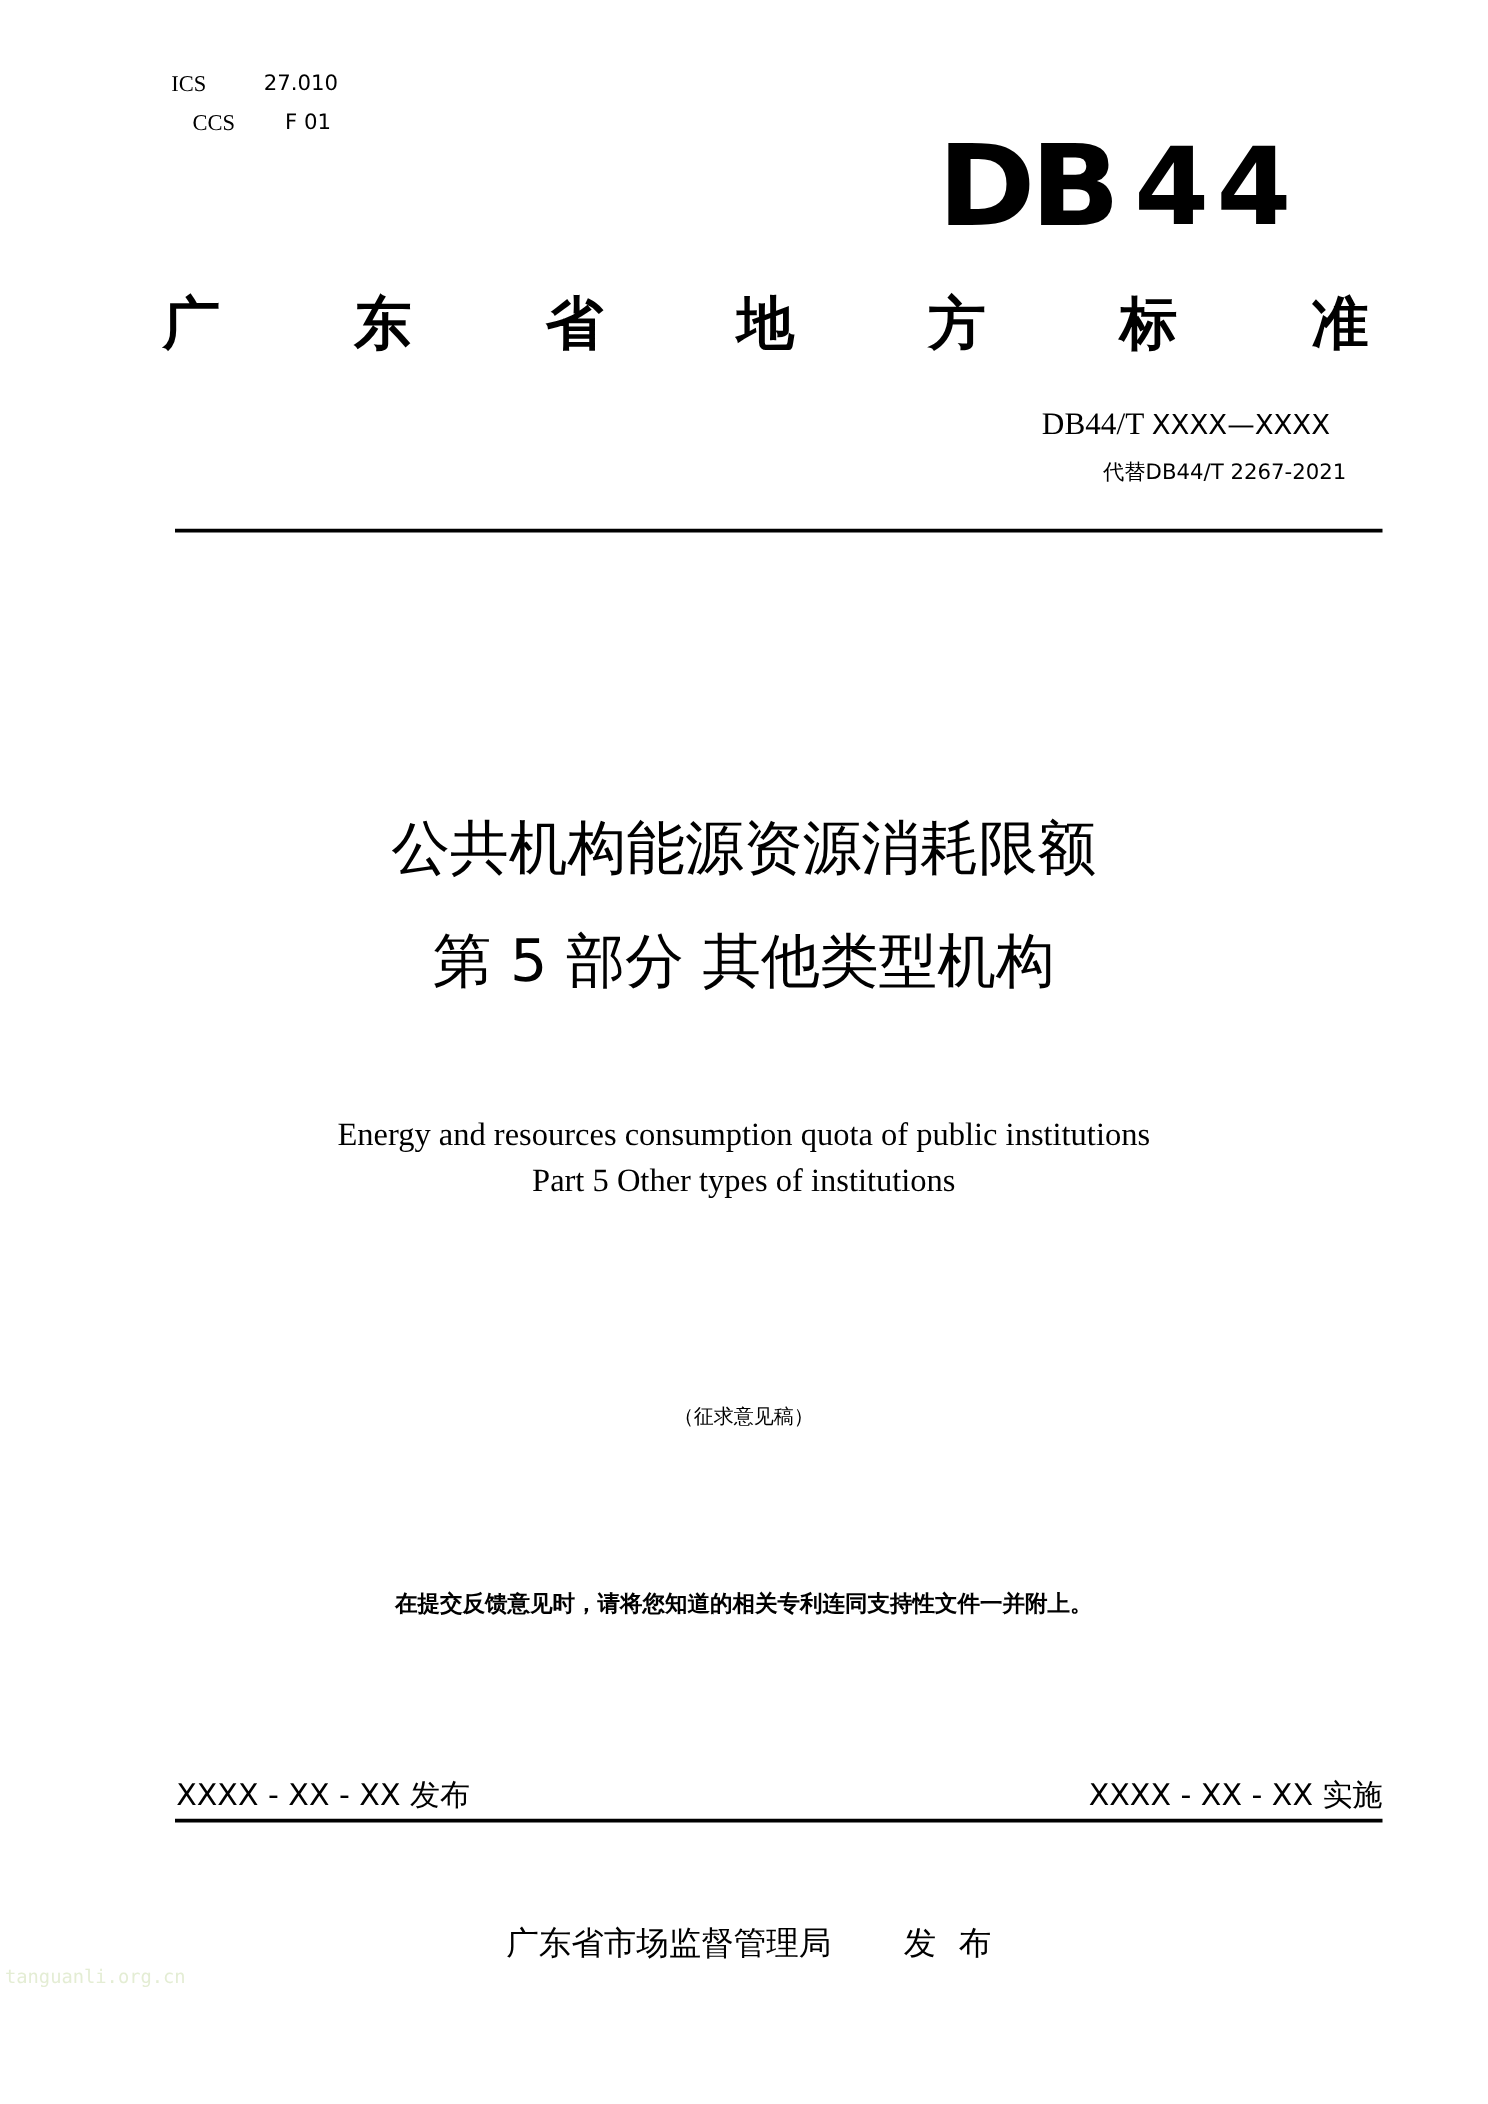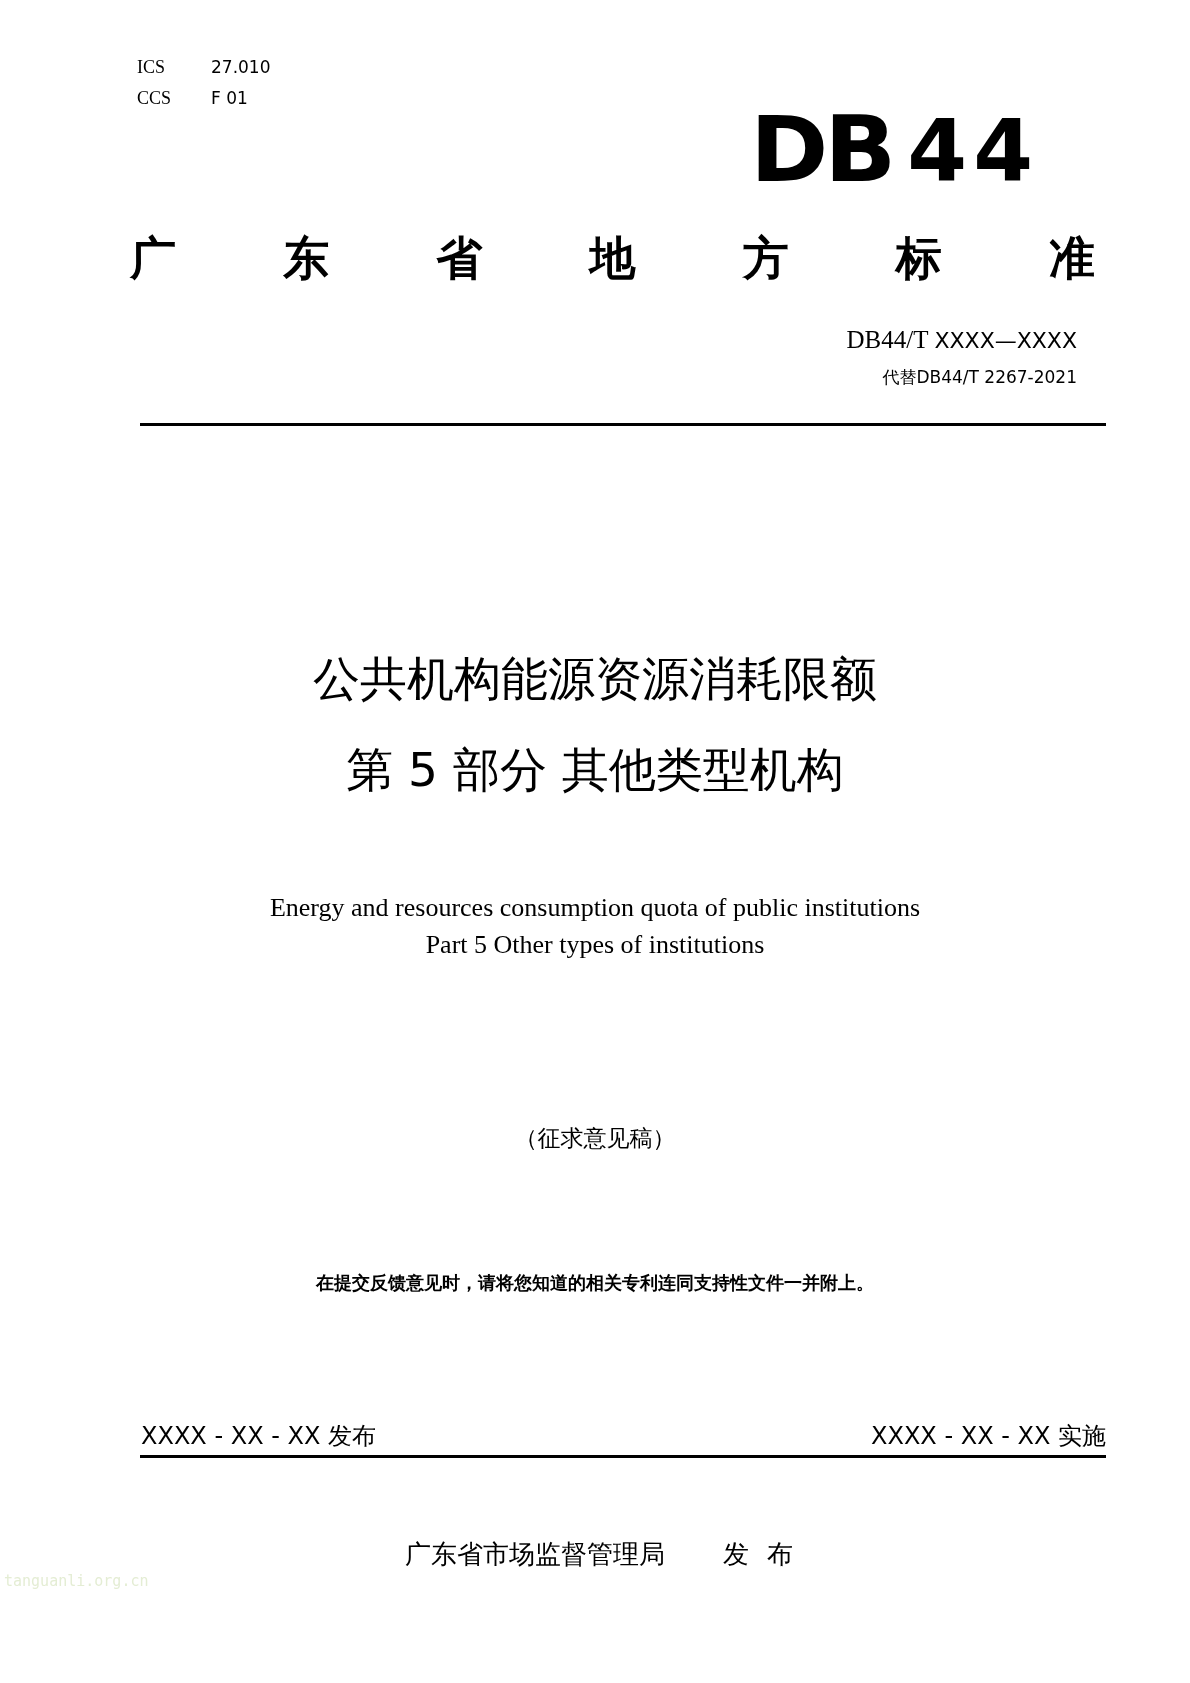--- a/index.html
+++ b/index.html
@@ -4,43 +4,43 @@
 <style>
   html, body { margin: 0; padding: 0; background: #ffffff; }
   body { width: 1190px; height: 1683px; position: relative; overflow: hidden; color: #000; }
   .code-row { position: absolute; left: 137px; font-size: 18px; display: flex; gap: 12px; }
   .code-row .k { width: 62px; font-family: "Liberation Serif", serif; }
   .code-row .v { font-family: "DejaVu Sans", sans-serif; font-size: 17px; }
   .logo { position: absolute; left: 750px; top: 110px; height: 80px; display: flex; align-items: center; }
   .logo .db { font-family: "DejaVu Sans", sans-serif; font-weight: bold; font-size: 90px; letter-spacing: -4px; transform: scaleX(1.05); transform-origin: left; line-height: 1; }
   .logo .num { font-family: "DejaVu Sans", sans-serif; font-weight: bold; font-size: 86px; margin-left: 22px; letter-spacing: 6px; line-height: 1; }
   .std-title { position: absolute; left: 130px; top: 228px; width: 965px; display: flex; justify-content: space-between; font-family: "DejaVu Sans", sans-serif; font-size: 46px; font-weight: bold; }
-  .std-no { position: absolute; right: 113px; top: 326px; font-size: 24px; text-align: right; }
+  .std-no { position: absolute; right: 126px; top: 326px; font-size: 24px; text-align: right; }
   .std-no .pre { font-family: "Liberation Serif", serif; font-size: 25px; }
   .std-no .rest { font-family: "DejaVu Sans", sans-serif; font-size: 22px; }
   .replace { position: absolute; right: 113px; top: 366px; font-family: "DejaVu Sans", sans-serif; font-size: 17px; }
   .rule-top { position: absolute; left: 140px; top: 423px; width: 966px; height: 3px; background: #000; }
   .cn-title { position: absolute; left: 0; width: 1190px; text-align: center; font-family: "DejaVu Sans", sans-serif; font-size: 47px; line-height: 1; }
   .en-title { position: absolute; left: 0; width: 1190px; text-align: center; font-family: "Liberation Serif", serif; font-size: 26px; line-height: 1; }
-  .draft { position: absolute; left: 0; width: 1190px; text-align: center; font-family: "DejaVu Serif", serif; font-size: 23px; }
+  .draft { position: absolute; left: 0; width: 1190px; text-align: center; font-family: "DejaVu Serif", serif; font-size: 16px; }
   .notice { position: absolute; left: 0; width: 1190px; text-align: center; font-family: Liberation Serif, serif; font-weight: bold; font-size: 18px; }
   .date { position: absolute; top: 1420px; font-family: "DejaVu Sans", sans-serif; font-size: 24px; }
   .rule-bottom { position: absolute; left: 140px; top: 1455px; width: 966px; height: 3px; background: #000; }
   .publisher { position: absolute; top: 1537px; left: 405px; font-family: "DejaVu Sans", sans-serif; font-size: 26px; display: flex; }
   .publisher .pub-label { margin-left: 58px; letter-spacing: 18px; }
   .watermark { position: absolute; left: 4px; top: 1572px; font-family: "DejaVu Sans Mono", monospace; font-size: 15px; color: #e4edd4; }
 </style>
 </head>
 <body>
 
 <div class="code-row" style="top:57px;">
   <span class="k">ICS</span>
   <span class="v">27.010</span>
 </div>
-<div class="code-row" style="top:88px;">
+<div class="code-row" style="top:88px;margin-left:17px;">
   <span class="k">CCS</span>
   <span class="v">F 01</span>
 </div>
 
 <div class="logo">
   <span class="db">DB</span>
   <span class="num">44</span>
 </div>
 
 <div class="std-title">

